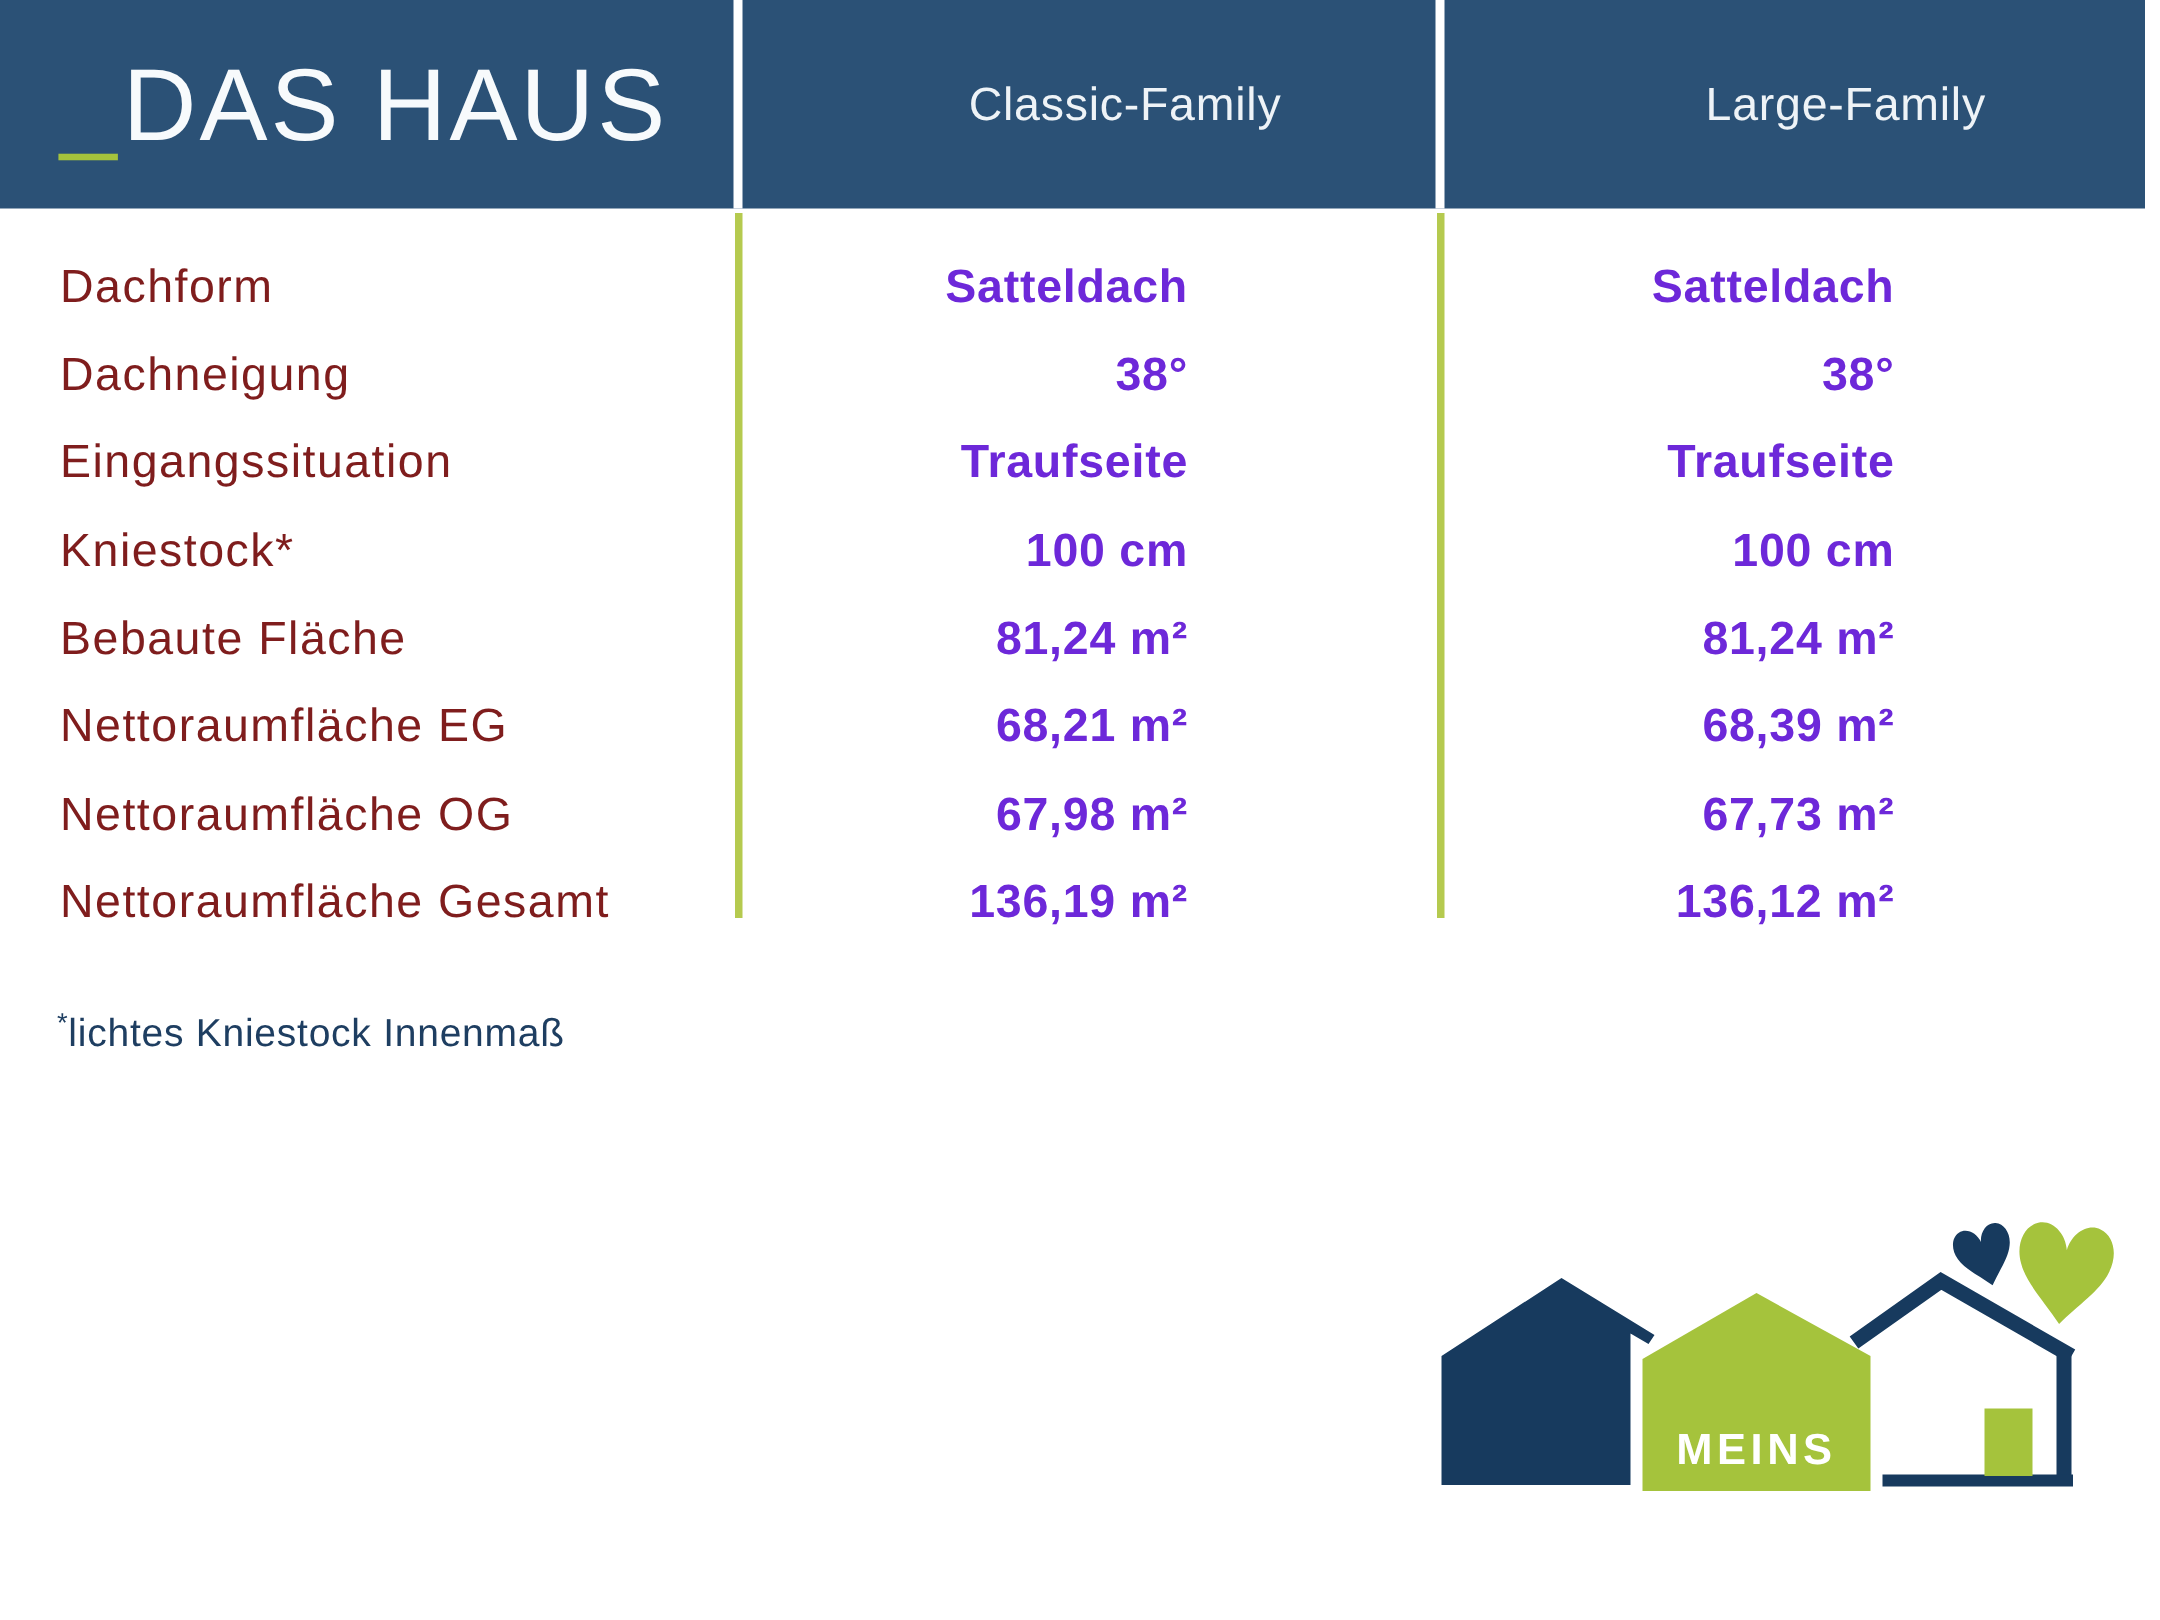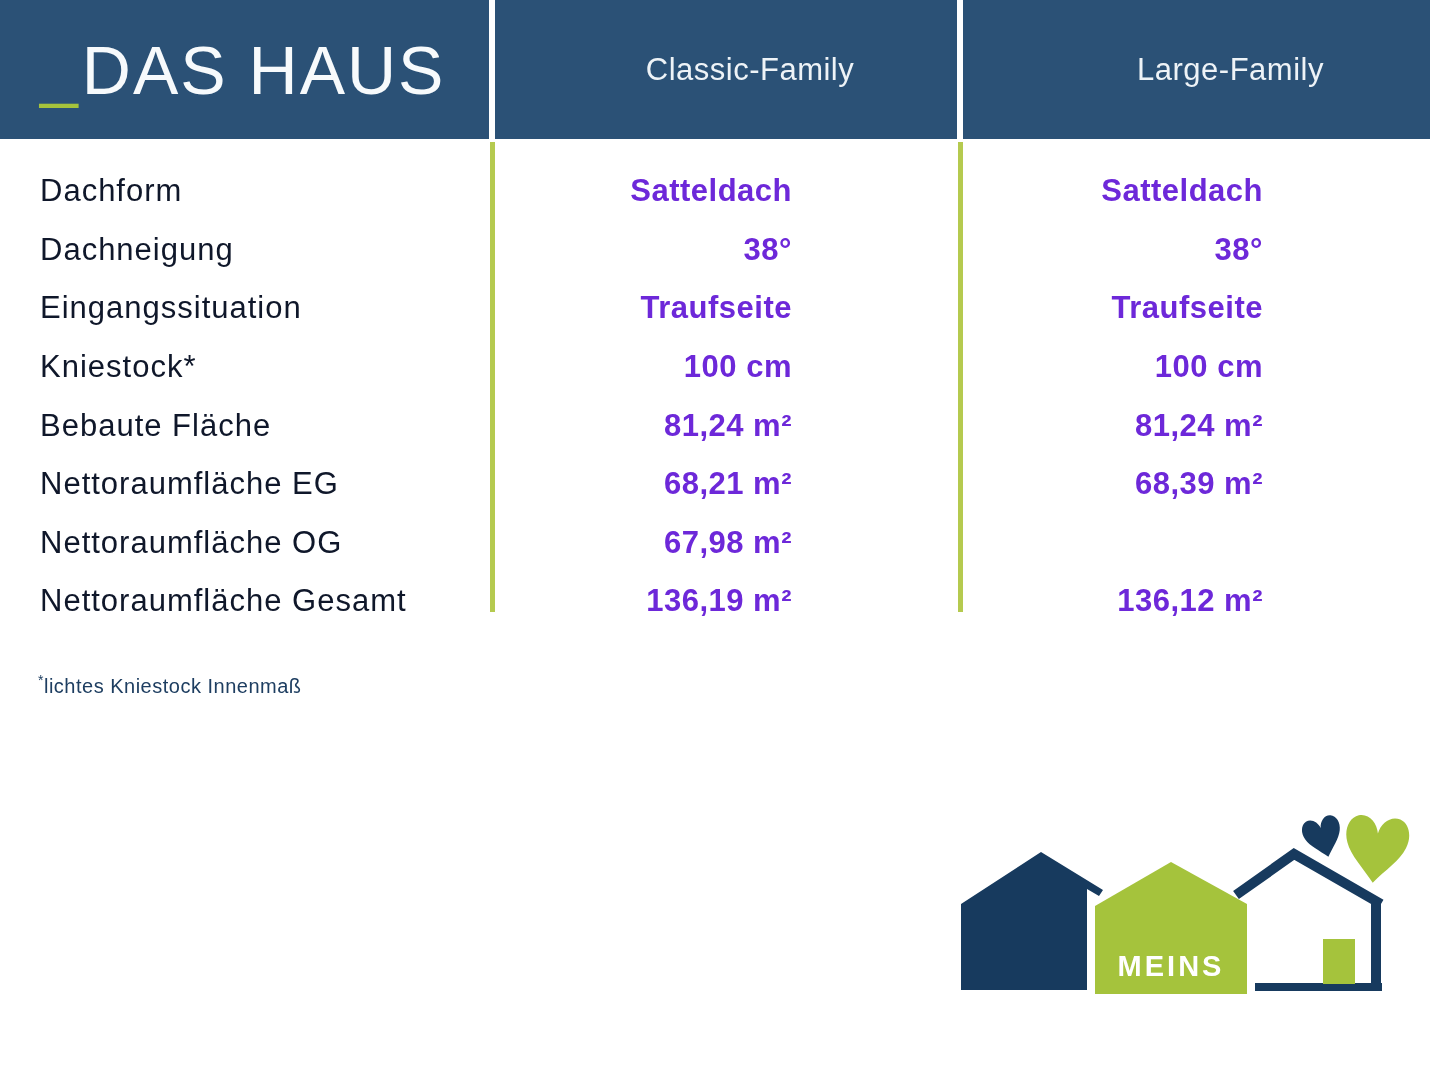--- a/index.html
+++ b/index.html
@@ -24,28 +24,28 @@
   .head-sep.s2{left:957px;}
 
   
   .divider{position:absolute;top:142px;width:5px;height:470px;background:#b5ca4f;}
   .divider.d1{left:490px;}
   .divider.d2{left:958px;}
 
   
   .spec-table{position:absolute;left:0;top:162px;width:1440px;}
   .spec-row{position:relative;height:58.6px;}
-  .cell{position:absolute;top:0;height:100%;display:flex;align-items:center;font-size:31px;color:#0f172a;}
+  .cell{position:absolute;top:0;height:100%;display:flex;align-items:center;font-size:31px;color:#7f1d1d;}
   .cell.label{left:40px;letter-spacing:1px;font-weight:400;}
   .cell.val{font-weight:700;justify-content:flex-end;color:#6d28d9;letter-spacing:0.5px;}
   .cell.val.v1{left:495px;width:297px;}
   .cell.val.v2{left:963px;width:300px;}
 
   
-  .footnote{position:absolute;left:38px;top:672px;font-size:20px;color:#1e3e61;letter-spacing:0.5px;}
+  .footnote{position:absolute;left:38px;top:672px;font-size:26px;color:#1e3e61;letter-spacing:0.5px;}
   .footnote sup{font-size:70%;}
 
   
   .slogan{position:absolute;left:70px;top:868px;display:flex;}
   .slogan-bar{width:11px;height:112px;background:#a5c33c;margin-top:6px;}
   .slogan-lines{margin-left:27px;}
   .slogan-lines p{margin:0;font-size:30px;line-height:40px;font-weight:700;color:#1e3e61;letter-spacing:0.5px;}
 
   
   .logo{position:absolute;left:956px;top:800px;width:455px;height:195px;text-align:right;}
@@ -98,20 +98,21 @@
       <div class="cell val v2">81,24 m²</div>
     </div>
     <div class="spec-row">
       <div class="cell label">Nettoraumfläche EG</div>
       <div class="cell val v1">68,21 m²</div>
       <div class="cell val v2">68,39 m²</div>
     </div>
     <div class="spec-row">
       <div class="cell label">Nettoraumfläche OG</div>
       <div class="cell val v1">67,98 m²</div>
+      <div class="cell val v2">67,73 m²</div>
     </div>
     <div class="spec-row">
       <div class="cell label">Nettoraumfläche Gesamt</div>
       <div class="cell val v1">136,19 m²</div>
       <div class="cell val v2">136,12 m²</div>
     </div>
   </div>
 
   <div class="footnote">
     <sup>*</sup><span>lichtes Kniestock Innenmaß</span>

